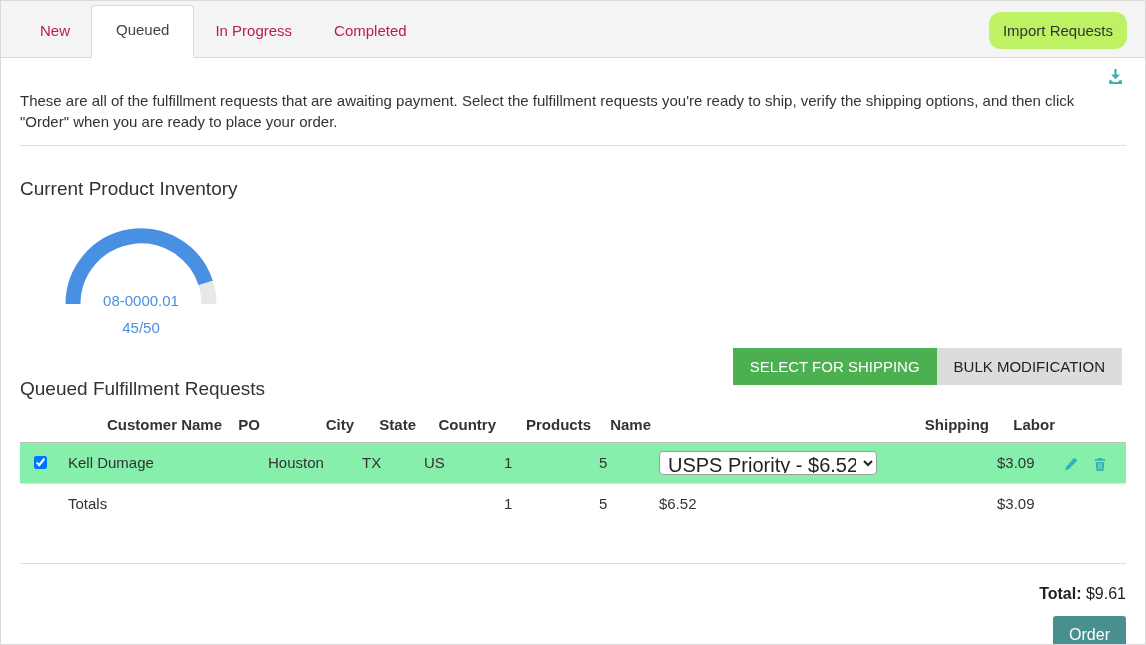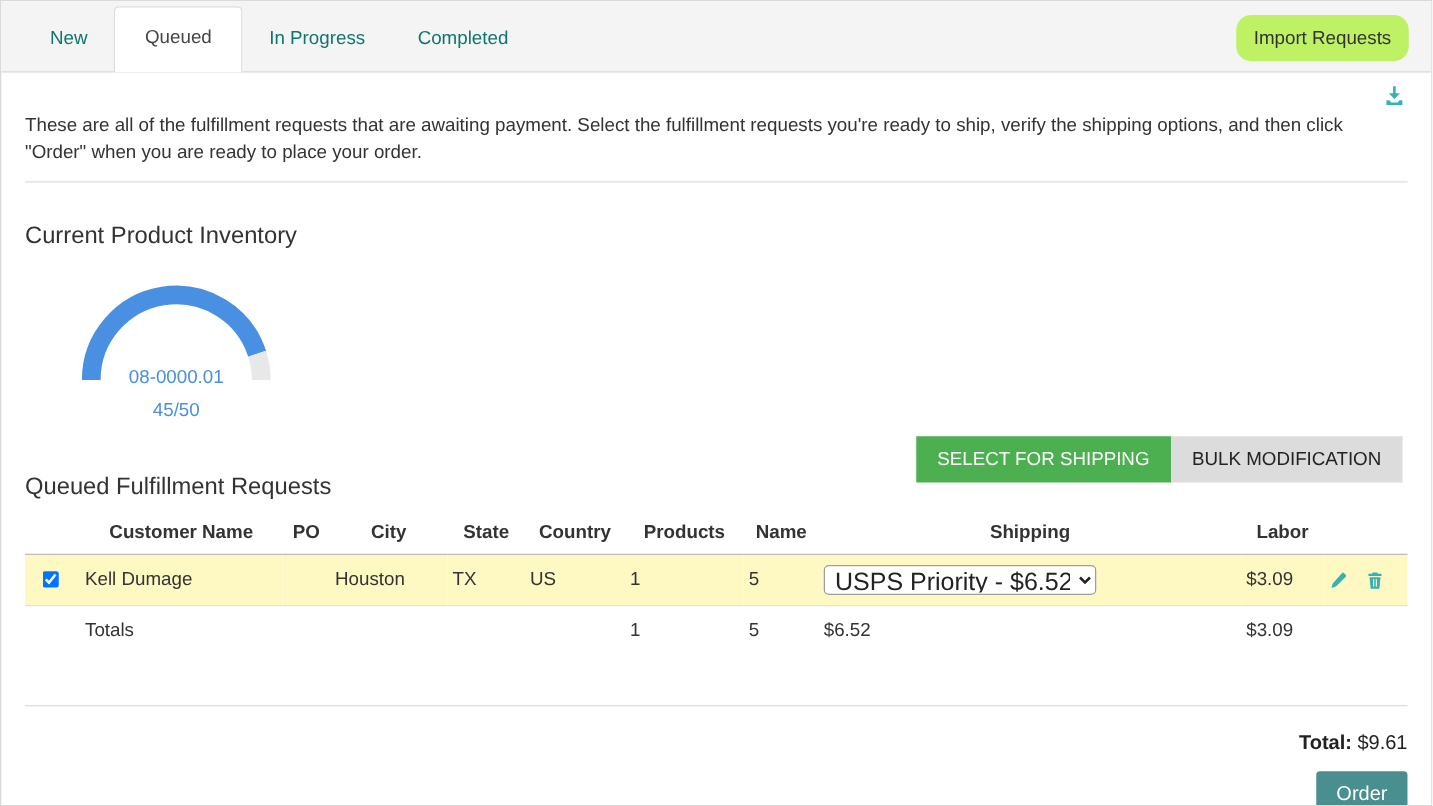--- a/index.html
+++ b/index.html
@@ -20,21 +20,21 @@
     border-bottom: 1px solid #d9d9d9;
     height: 57px;
     display: flex;
     align-items: flex-end;
     padding-left: 18px;
     position: relative;
   }
   .tab {
     padding: 17px 21px 19px;
     font-size: 15px;
-    color: #0f766e;
+    color: #be185d;
     cursor: pointer;
     line-height: 1;
   }
   .tab.active {
     background: #fff;
     border: 1px solid #d9d9d9;
     border-bottom: 1px solid #fff;
     border-radius: 4px 4px 0 0;
     margin-bottom: -1px;
     padding: 16px 24px 20px;
@@ -102,27 +102,27 @@
   
   table.queue {
     width: 100%;
     border-collapse: collapse;
     table-layout: fixed;
     margin-top: 10px;
     font-size: 15px;
     color: #333;
   }
   table.queue th {
-    text-align: center;
+    text-align: right;
     font-weight: 700;
     padding: 10px 4px 9px;
     border-bottom: 1px solid #bdbdbd;
   }
   table.queue td { padding: 8px 4px; vertical-align: middle; }
-  tr.data-row { background: #fef9c3; border-bottom: 1px solid #e2e2e2; }
+  tr.data-row { background: #86efac; border-bottom: 1px solid #e2e2e2; }
   tr.data-row td.chk { padding-left: 10px; }
   tr.totals-row td { font-weight: 400; padding: 11px 4px; }
 
   select.ship-select {
     width: 218px;
     height: 24px;
     font-size: 20px;
     font-family: inherit;
     color: #222;
     background: #fff;

